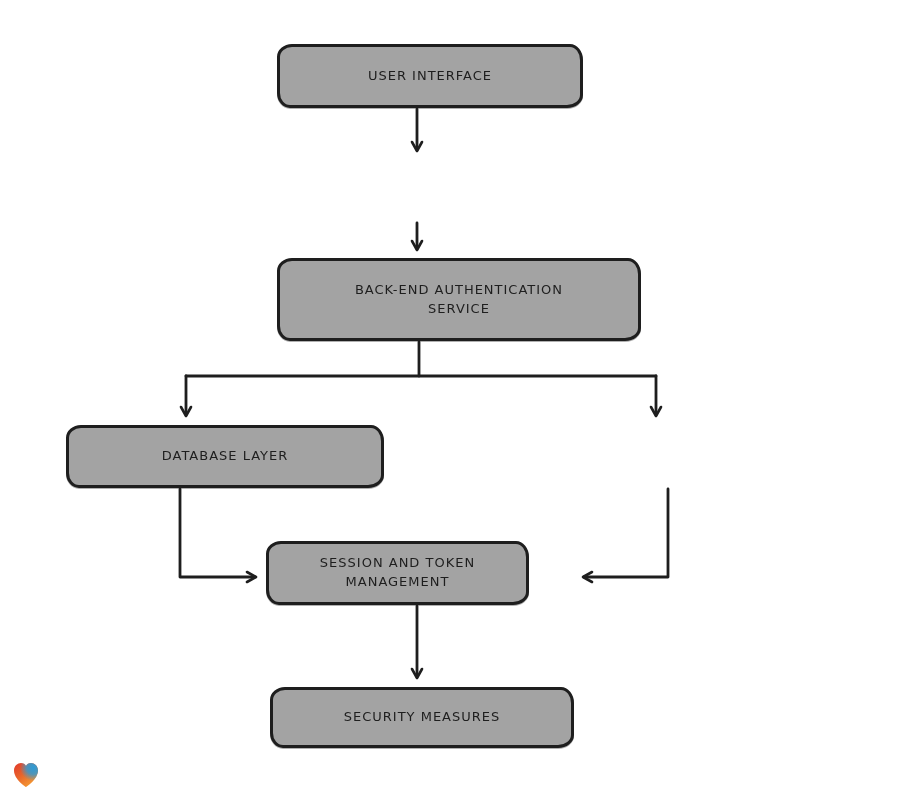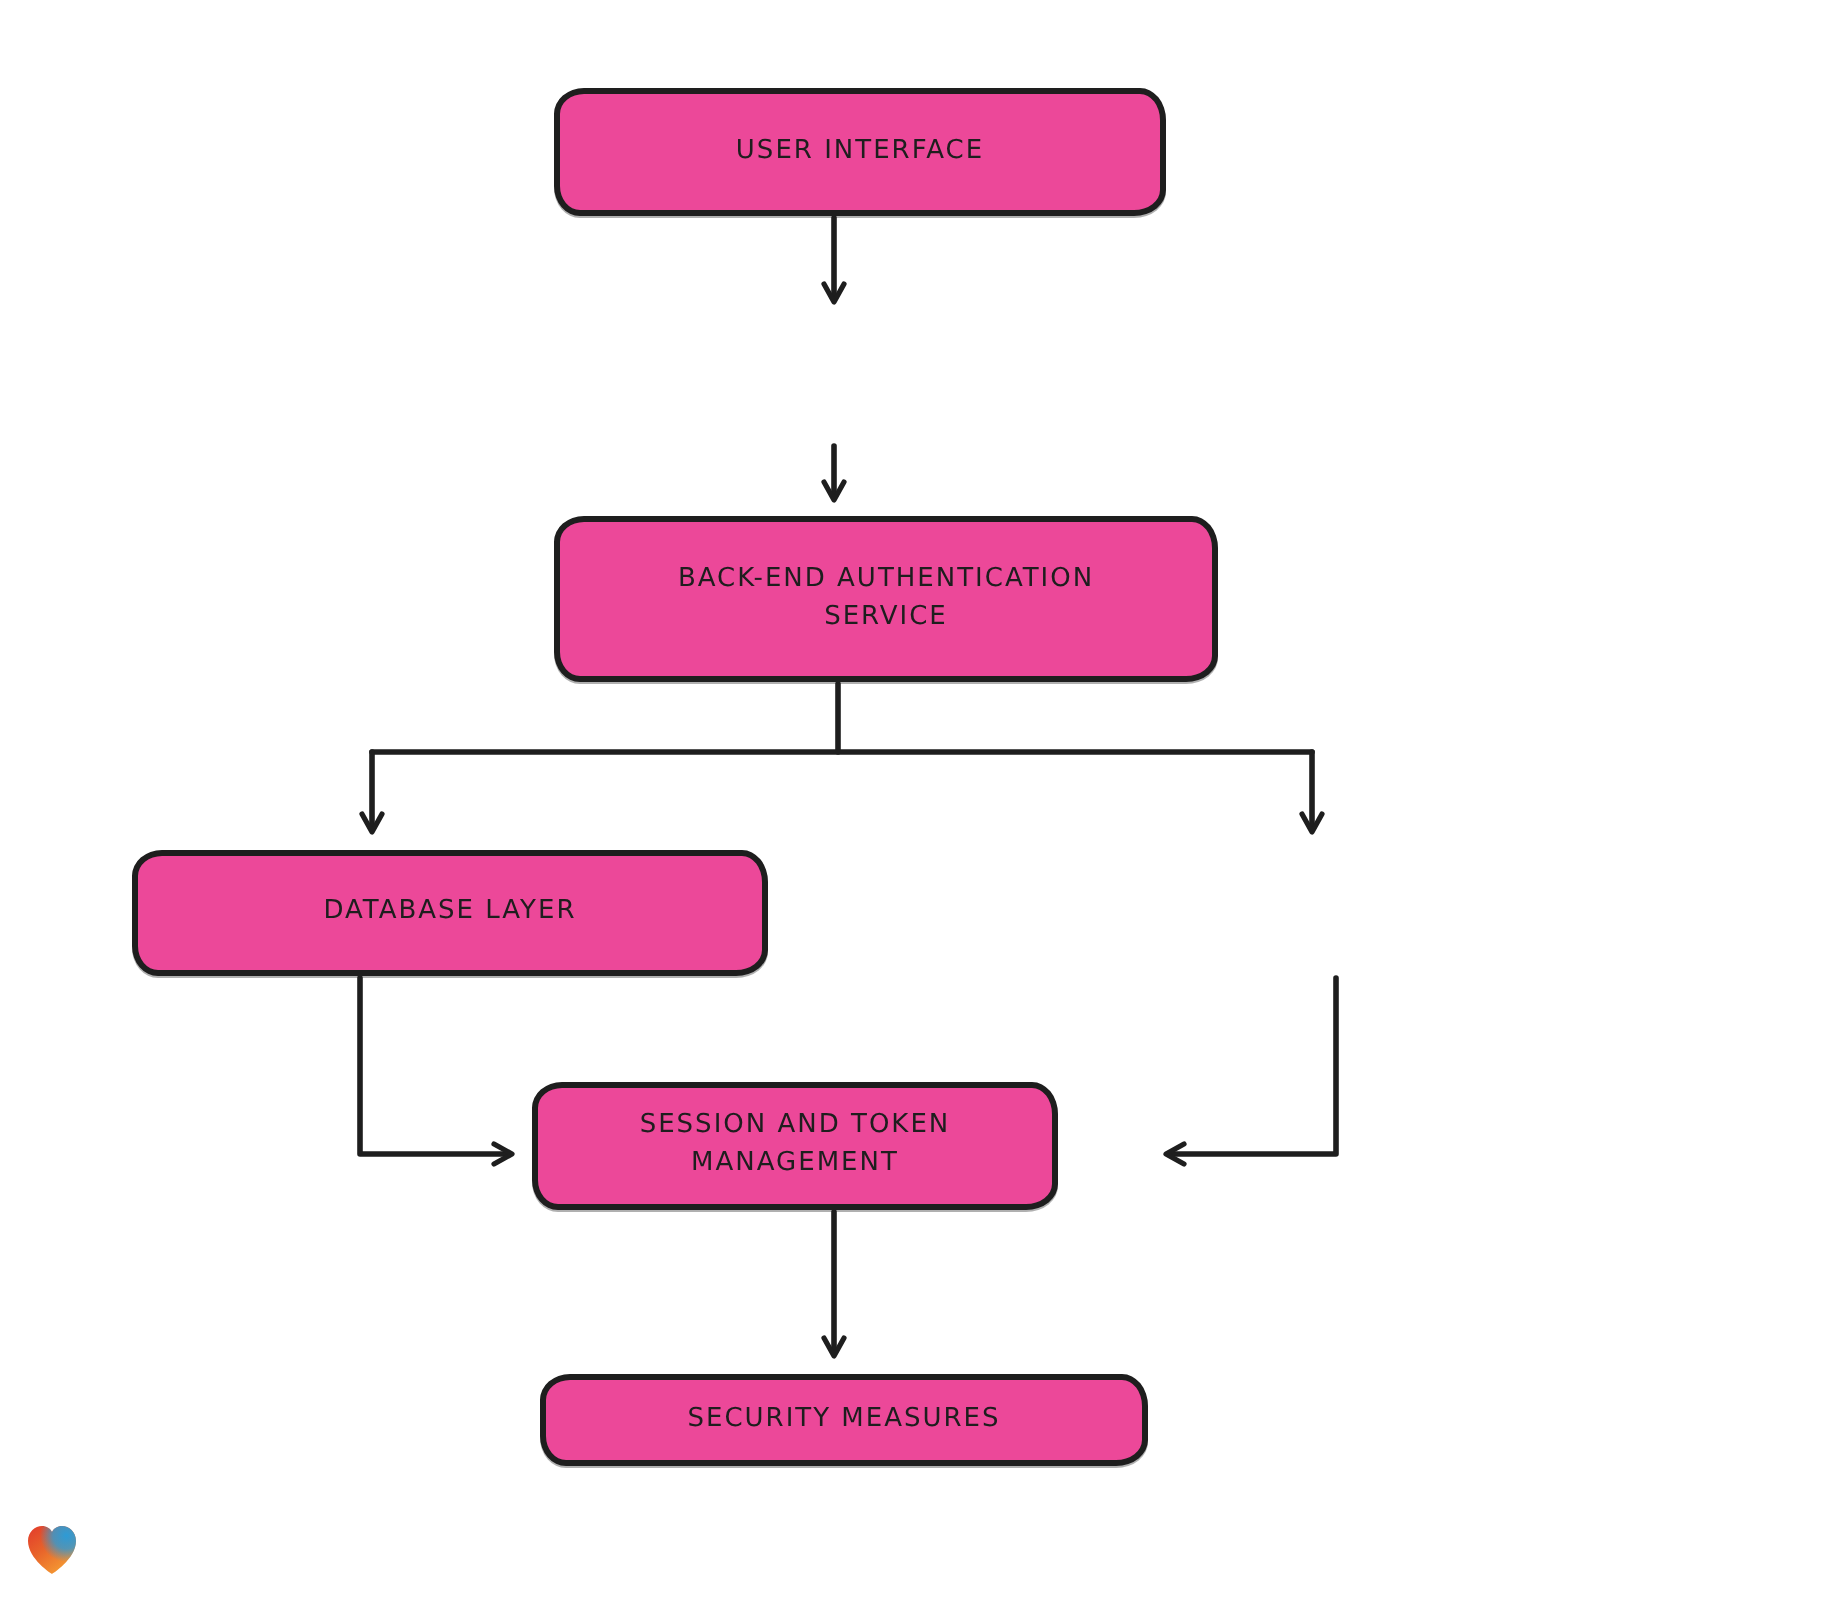--- a/index.html
+++ b/index.html
@@ -17,21 +17,21 @@
   }
   .connectors {
     position: absolute;
     left: 0;
     top: 0;
     pointer-events: none;
   }
   .node {
     position: absolute;
     box-sizing: border-box;
-    background: #ec4899;
+    background: #a3a3a3;
     border: 3px solid #1e1e1e;
     border-radius: 15px 13px 16px 13px / 13px 16px 13px 15px;
     display: flex;
     align-items: center;
     justify-content: center;
     text-align: center;
     box-shadow: 0 1px 0 rgba(30,30,30,0.35);
   }
   .node .label {
     font-size: 13px;
@@ -39,25 +39,25 @@
     line-height: 1.45;
     color: #1e1e1e;
     text-transform: uppercase;
   }
   .node .label.two-line {
     max-width: 232px;
   }
   
   #n-user-interface      { left: 277px; top:  44px; width: 306px; height: 64px; }
   #n-front-end-api-calls { left: 277px; top: 158px; width: 306px; height: 64px; }
-  #n-back-end-auth       { left: 277px; top: 258px; width: 332px; height: 83px; }
+  #n-back-end-auth       { left: 277px; top: 258px; width: 364px; height: 83px; }
   #n-database-layer      { left:  66px; top: 425px; width: 318px; height: 63px; }
   #n-third-party-auth    { left: 452px; top: 425px; width: 306px; height: 63px; }
   #n-session-token       { left: 266px; top: 541px; width: 263px; height: 64px; }
-  #n-security-measures   { left: 270px; top: 687px; width: 304px; height: 46px; }
+  #n-security-measures   { left: 270px; top: 687px; width: 304px; height: 61px; }
   .logo {
     position: absolute;
     left: 10px;
     top: 759px;
     width: 32px;
     height: 32px;
     cursor: pointer;
   }
 </style>
 </head>

